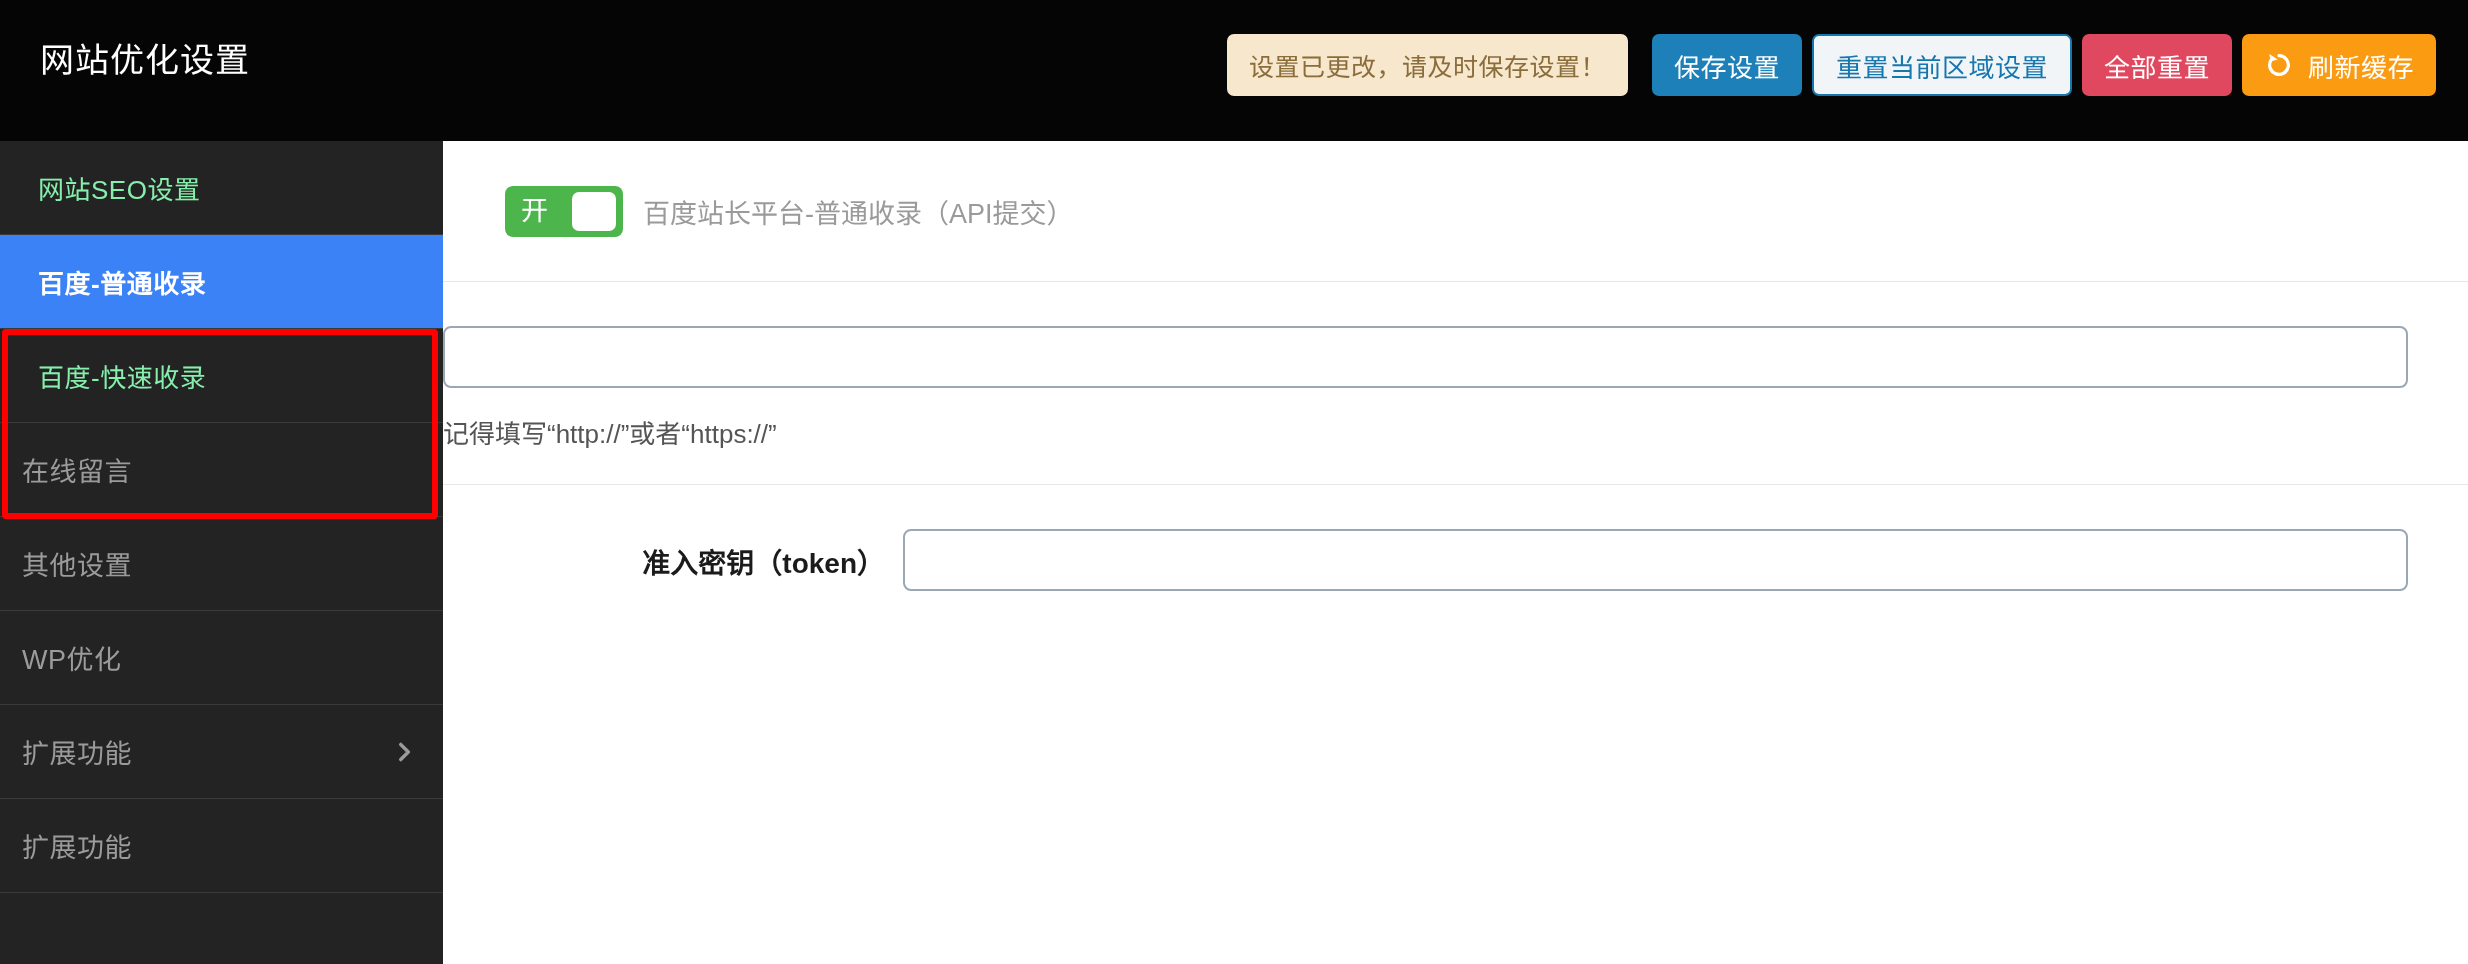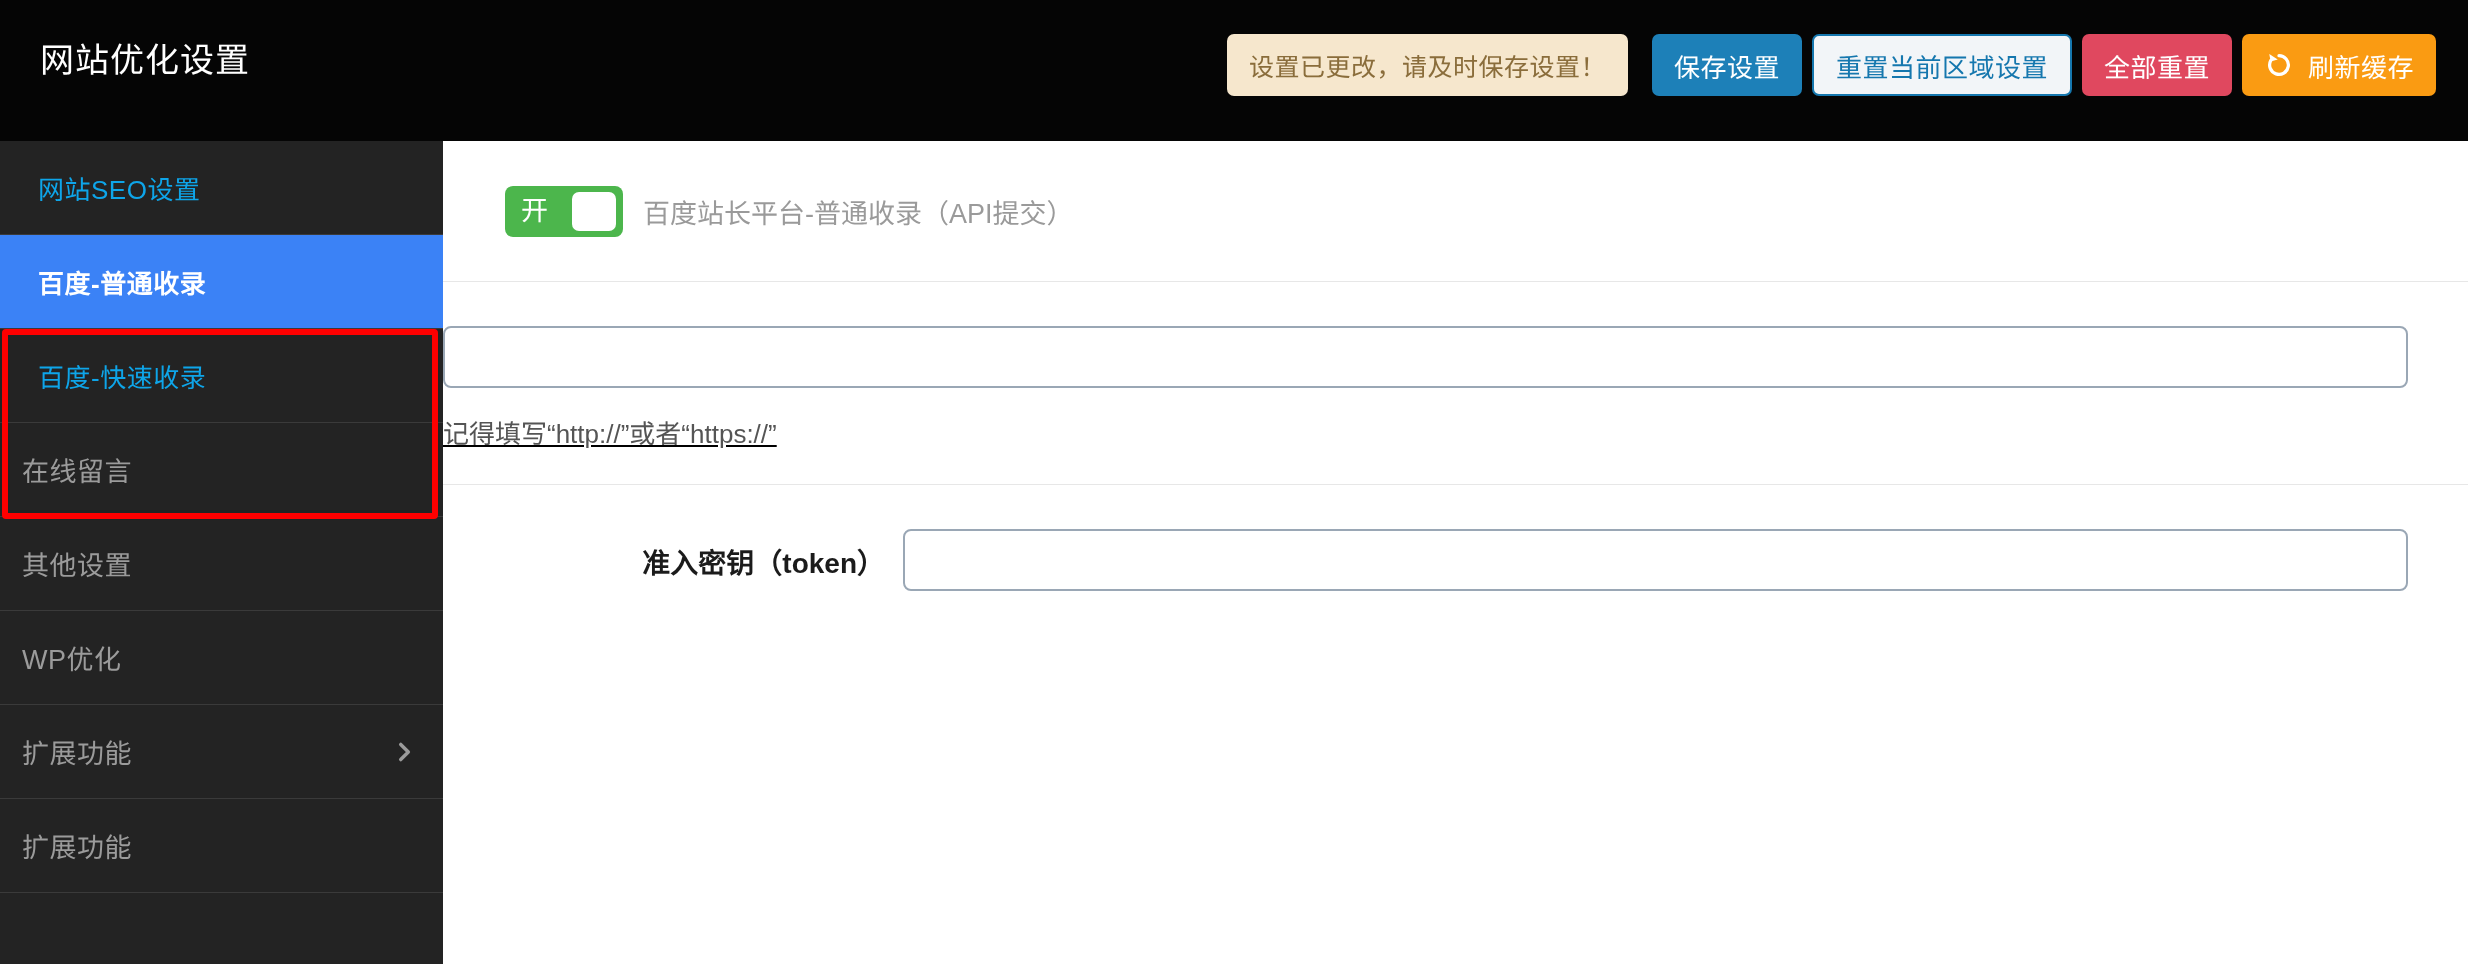--- a/index.html
+++ b/index.html
@@ -87,21 +87,21 @@
     flex: 0 0 443px;
     background: #232323;
     height: 823px;
   }
   .nav-item {
     position: relative;
     height: 94px;
     display: flex;
     align-items: center;
     padding: 0 26px 0 22px;
-    color: #0ea5e9;
+    color: #86efac;
     font-size: 27px;
     border-bottom: 1px solid #3a3a3a;
     cursor: pointer;
     letter-spacing: 0.5px;
   }
   .nav-item .nav-label { flex: 1 1 auto; white-space: nowrap; }
   .nav-item.group { color: #9b9b9b; }
   .nav-item.sub { padding-left: 38px; font-size: 26px; }
   .nav-item.active {
     background: #3b82f6;
@@ -179,21 +179,21 @@
     width: 460px;
     flex: 0 0 460px;
     text-align: right;
     padding-right: 18px;
     padding-top: 12px;
     font-size: 28px;
     font-weight: bold;
     color: #1b1b1b;
     white-space: nowrap;
   }
-  .field-col { flex: 1 1 auto; padding-right: 60px; text-decoration: underline; }
+  .field-col { flex: 1 1 auto; padding-right: 60px; }
   .text-input {
     display: block;
     width: 100%;
     height: 62px;
     border: 2px solid #9aa7b5;
     border-radius: 8px;
     background: #ffffff;
     font-size: 26px;
     font-family: inherit;
     padding: 0 14px;

